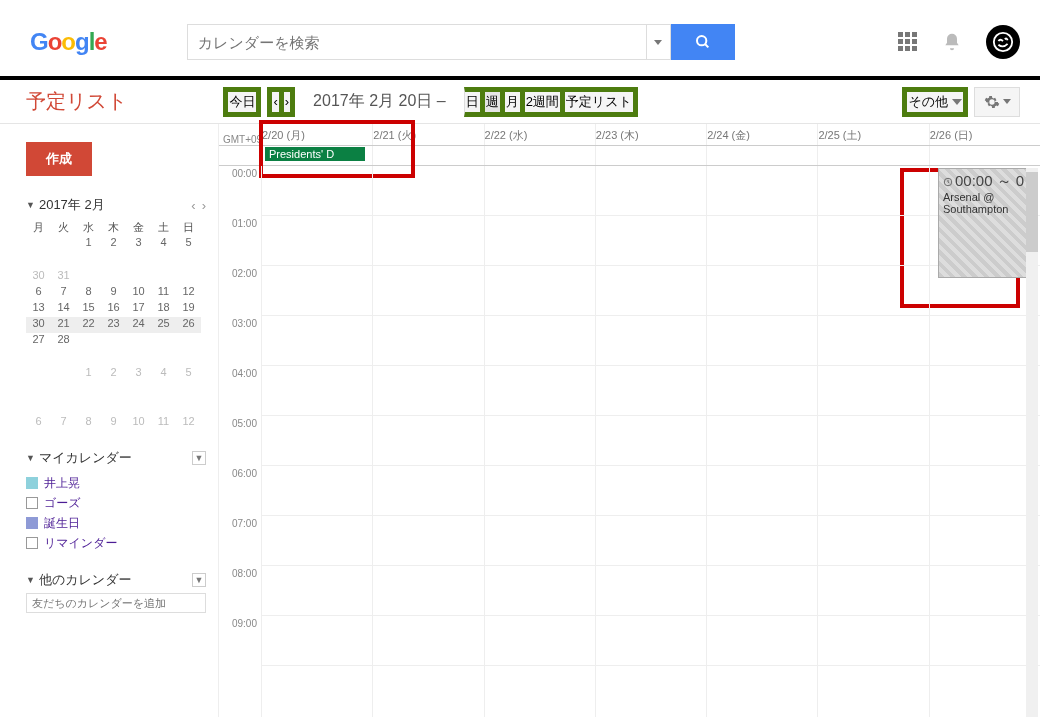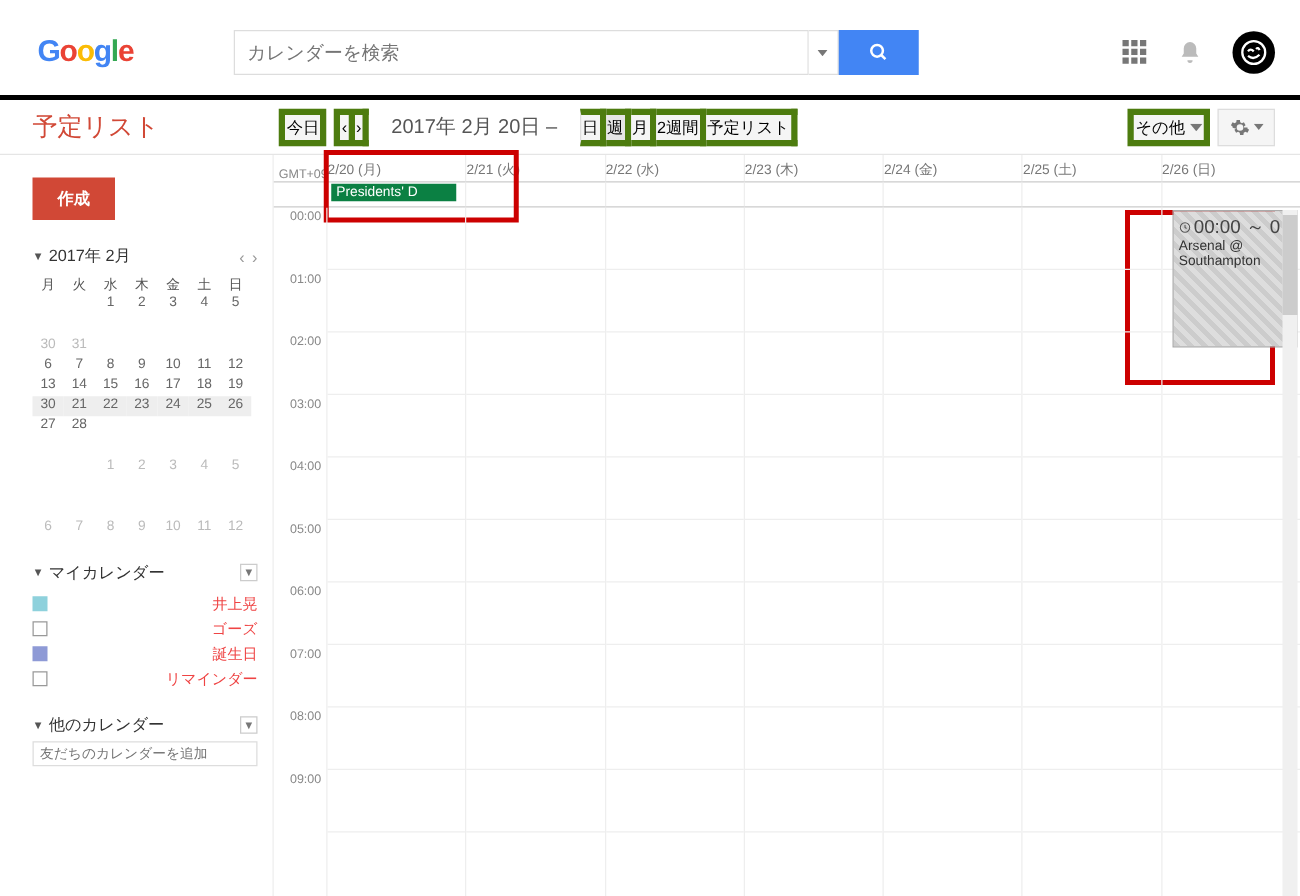--- a/index.html
+++ b/index.html
@@ -48,21 +48,21 @@
 .mini-row { display:flex; }
 .mini-cell { width:25px; height:16px; font-size:11px; color:#666; text-align:center; }
 .mini-cell.hdr { color:#555; }
 .mini-cell.dim { color:#bbb;margin-top:33px; }
 .mini-cell.hl { background:#eee; }
 
 .cal-section { margin-top: 18px; }
 .sec-head { display:flex; align-items:center; font-size:13px; color:#333; }
 .sec-menu { margin-left:auto; width:14px; height:14px; border:1px solid #ccc; font-size:9px; display:flex; align-items:center; justify-content:center; color:#777; cursor:pointer;}
 .cal-list { margin-top:6px; }
-.cal-item { display:flex; align-items:center; height:20px; font-size:12px; color:#ef4444; cursor:pointer;justify-content:space-between;}
+.cal-item { display:flex; align-items:center; height:20px; font-size:12px; color:#4c1d95; cursor:pointer;}
 .cal-chk { width:12px; height:12px; border:1px solid #999; margin-right:6px; }
 .cal-chk.fill { border:none; }
 .other-input { width: 100%; border:1px solid #ddd; padding:3px 5px; font-size:11px; color:#999; margin-top:4px;}
 .red-box { border: 3px solid #c00; padding: 2px; margin-top:2px;}
 
 
 .main { flex:1; display:flex; flex-direction:column; border-left:1px solid #eee; position:relative; }
 .day-header { display:flex; padding-left:42px; border-bottom:1px solid #ccc; height:22px; }
 .day-col { flex:1; text-align:left; font-size:11px; color:#777; padding-top:4px; border-left:1px solid #eee;}
 .allday-row { display:flex; padding-left:42px; height:20px; border-bottom:1px solid #ccc; position:relative;}

